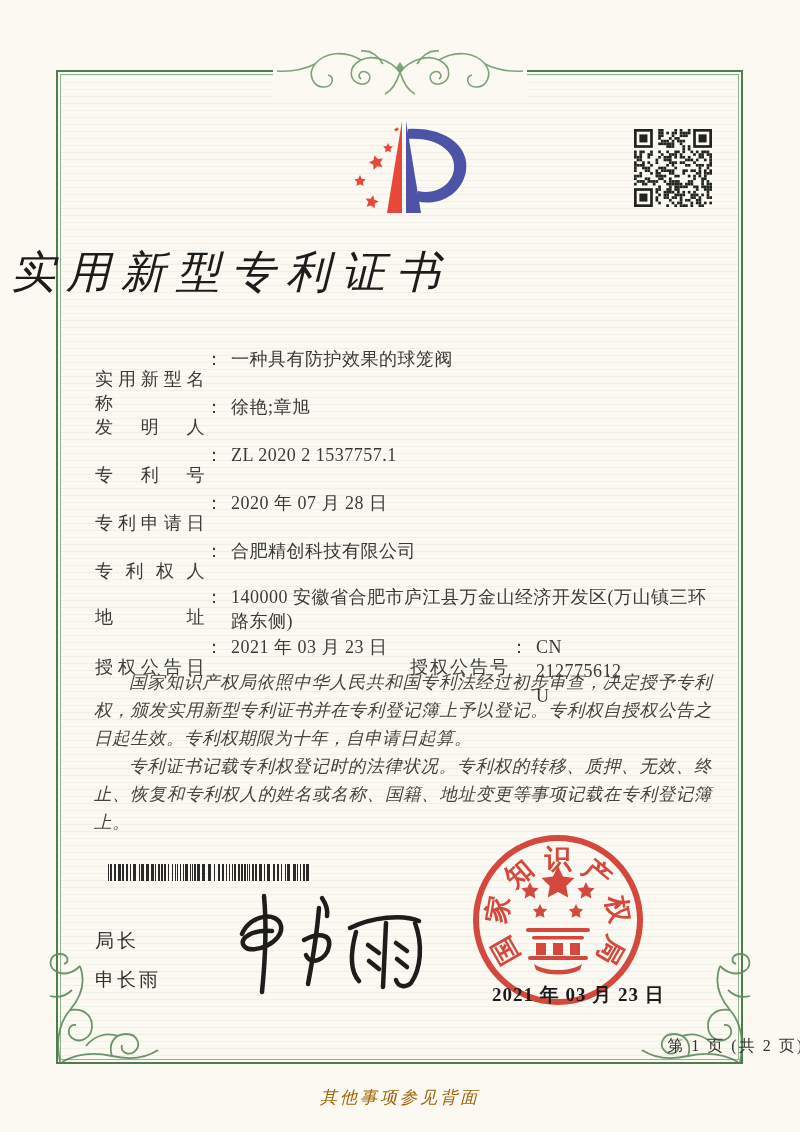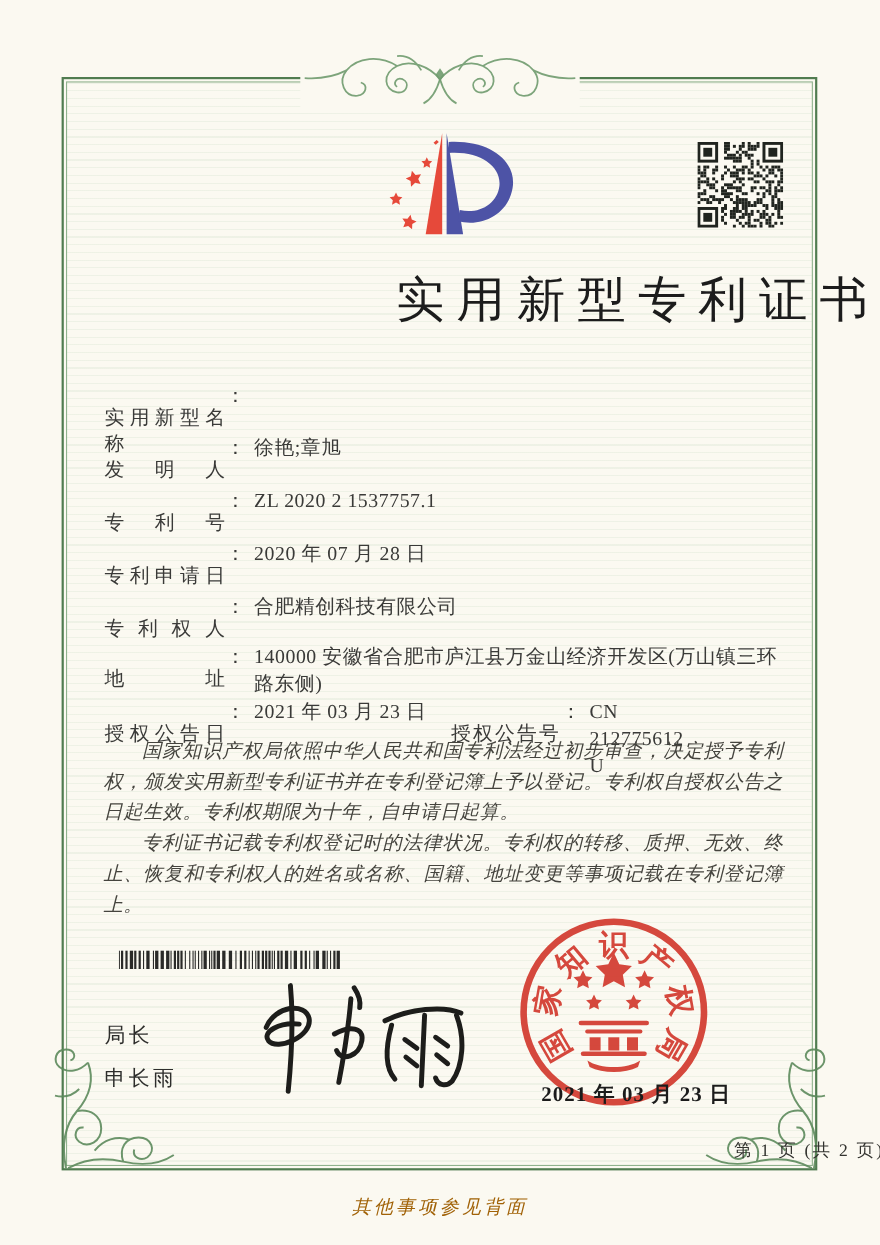--- a/index.html
+++ b/index.html
@@ -32,23 +32,23 @@
   .corner-br { left:640px; top:946px; transform:scaleX(-1); }
 
   .cert-no {
     position:absolute; left:95px; top:130px; font-size:18px;
     letter-spacing:4px; color:#4a4a48;
   }
   .logo { position:absolute; left:330px; top:113px; width:150px; height:122px; }
   .qr { position:absolute; left:634px; top:129px; width:78px; height:78px; }
 
   .title {
-    position:absolute; left:0; top:243px; width:100%; text-align:right;
+    position:absolute; left:0; top:243px; width:100%; text-align:left;
     font-size:44px; letter-spacing:11px; color:#1c1c1c; font-weight:400;
-    text-indent:11px; white-space:nowrap;
+    text-indent:11px; white-space:nowrap;font-style:italic;
   }
 
   .fields { position:absolute; left:95px; top:347px; width:620px; }
   .field-row { position:absolute; left:0; display:flex; font-size:18px; color:#3a3a38; }
   .field-label {
     display:inline-block; width:110px; text-align:justify; text-align-last:justify;
     flex:none; letter-spacing:0.5px;margin-top:20px;
   }
   .field-colon { flex:none; margin-right:8px; }
   .field-value { letter-spacing:0.5px; max-width:480px; line-height:1.35; }
@@ -471,20 +471,21 @@
       <rect x="1" y="23" width="5" height="5" fill="#fbf9f1"></rect>
       <rect x="2" y="24" width="3" height="3" fill="#20241f"></rect>
     </svg>
 
   <div class="title">实用新型专利证书</div>
 
   <div class="fields">
     <div class="field-row row-0">
       <span class="field-label">实用新型名称</span>
         <span class="field-colon">：</span>
+      <span class="field-value">一种具有防护效果的球笼阀</span>
     </div>
     <div class="field-row row-1">
       <span class="field-label">发明人</span>
         <span class="field-colon">：</span>
       <span class="field-value">徐艳;章旭</span>
     </div>
     <div class="field-row row-2">
       <span class="field-label">专利号</span>
         <span class="field-colon">：</span>
       <span class="field-value">ZL 2020 2 1537757.1</span>

